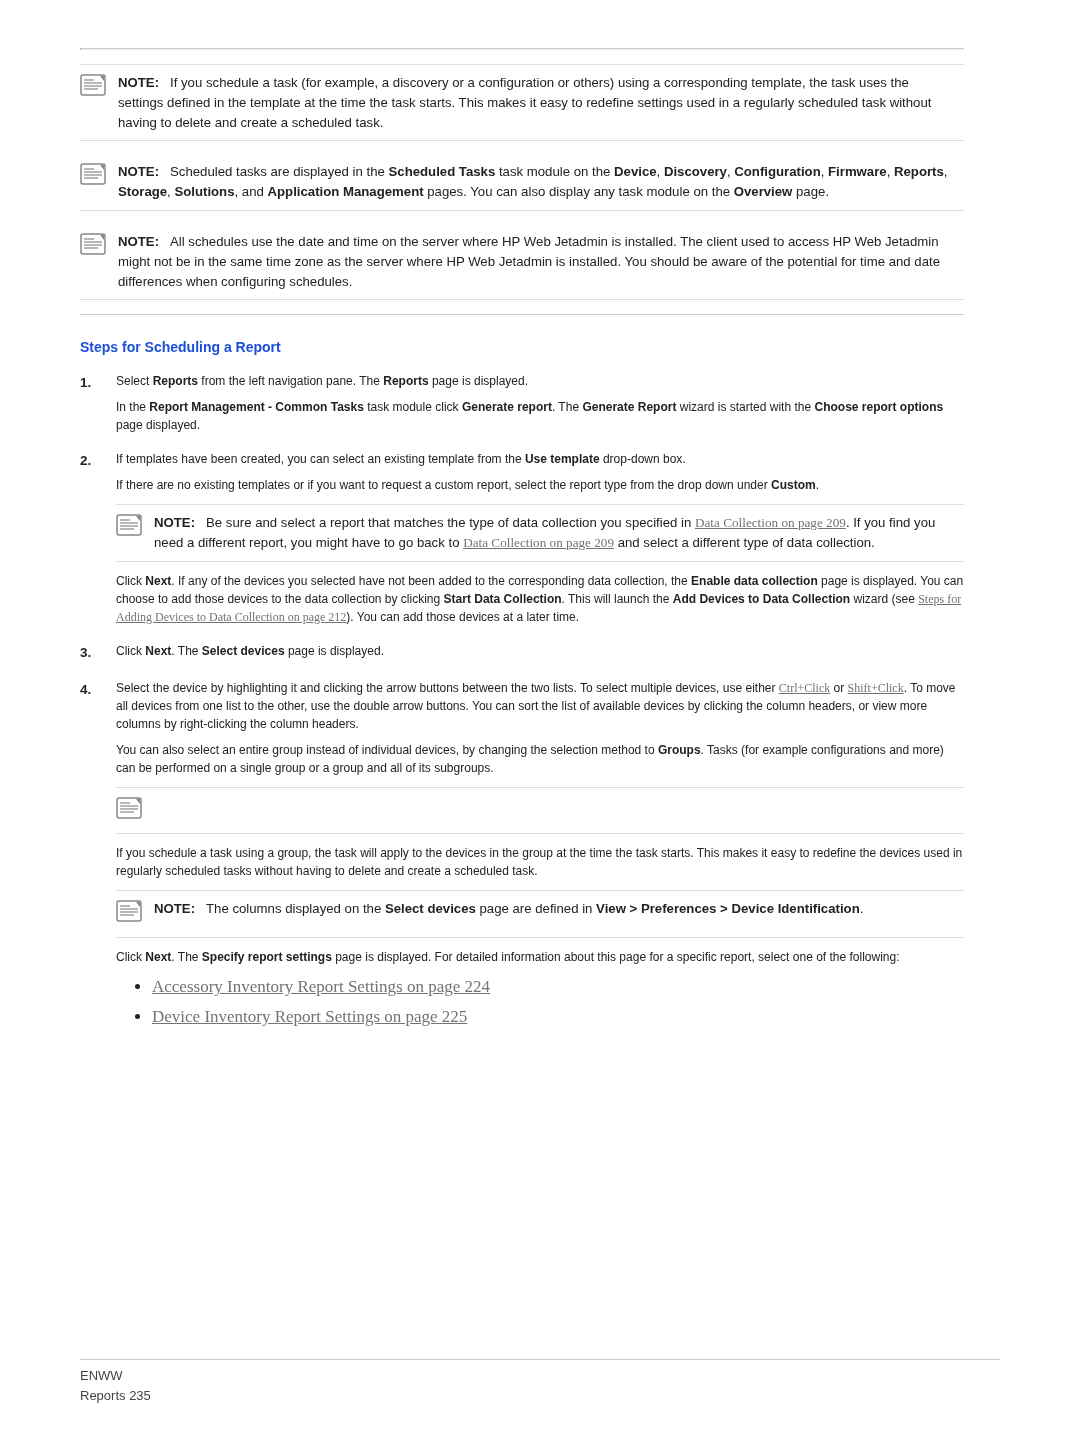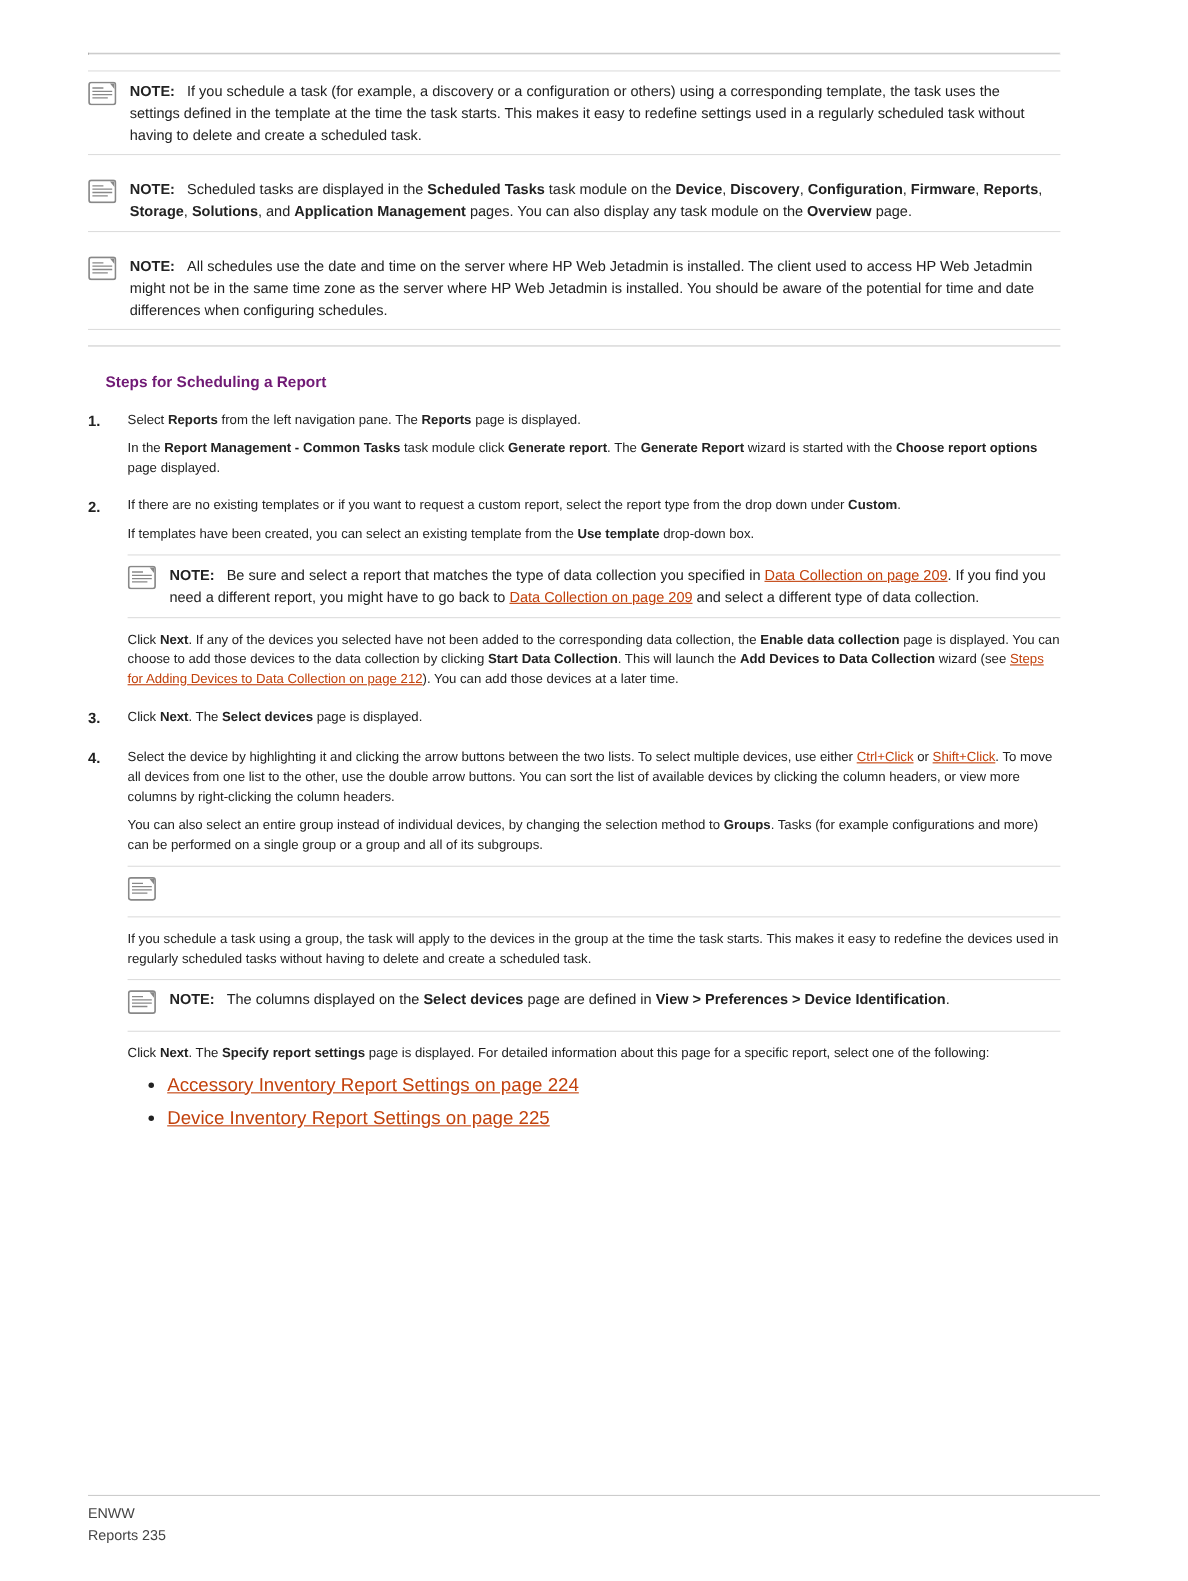--- a/index.html
+++ b/index.html
@@ -43,24 +43,24 @@
       height: 22px;
     }
     .note-text {
       flex: 1;
       font-size: 13.2px;
     }
     .note-label {
       font-weight: bold;
     }
     .section-heading {
-      color: #701a75;
+      color: #1d4ed8;
       font-weight: bold;
       font-size: 14px;
-      margin: 22px 0 14px 16px;
+      margin: 22px 0 14px 0;
     }
     .steps-list {
       list-style: none;
       padding: 0;
       margin: 0;
     }
     .step-item {
       display: flex;
       align-items: flex-start;
       margin-bottom: 4px;
@@ -77,23 +77,24 @@
     }
     .step-para {
       margin-bottom: 8px;
       font-size: 12px;
     }
     .step-para:last-child {
       margin-bottom: 0;
     }
     b { font-weight: bold; }
     .link {
-      color: #c2410c;
+      color: #737373;
       text-decoration: underline;
       cursor: pointer;
+      font-family: Liberation Serif, serif;
     }
     .note-inline {
       border-top: 1px solid #ddd;
       border-bottom: 1px solid #ddd;
       display: flex;
       align-items: flex-start;
       padding: 8px 12px 8px 0;
       margin: 10px 0 10px 0;
     }
     .note-inline .note-icon {
@@ -207,24 +208,24 @@
           </p>
         </div>
       </div>
     </div>
 
     <div class="step-block">
       <div class="step-item">
         <span class="step-num">2.</span>
         <div class="step-content">
           <p class="step-para">
+            If templates have been created, you can select an existing template from the <b>Use template</b> drop-down box.
+          </p>
+          <p class="step-para">
             If there are no existing templates or if you want to request a custom report, select the report type from the drop down under <b>Custom</b>.
-          </p>
-          <p class="step-para">
-            If templates have been created, you can select an existing template from the <b>Use template</b> drop-down box.
           </p>
 
           <div class="note-inline">
             <div class="note-icon">
               <svg viewBox="0 0 26 22" fill="none" xmlns="http://www.w3.org/2000/svg">
                 <rect x="1" y="1" width="24" height="20" rx="2" stroke="#888" stroke-width="1.5" fill="white"></rect>
                 <line x1="4" y1="6" x2="14" y2="6" stroke="#888" stroke-width="1.2"></line>
                 <line x1="4" y1="9" x2="22" y2="9" stroke="#888" stroke-width="1.2"></line>
                 <line x1="4" y1="12" x2="22" y2="12" stroke="#888" stroke-width="1.2"></line>
                 <line x1="4" y1="15" x2="18" y2="15" stroke="#888" stroke-width="1.2"></line>

